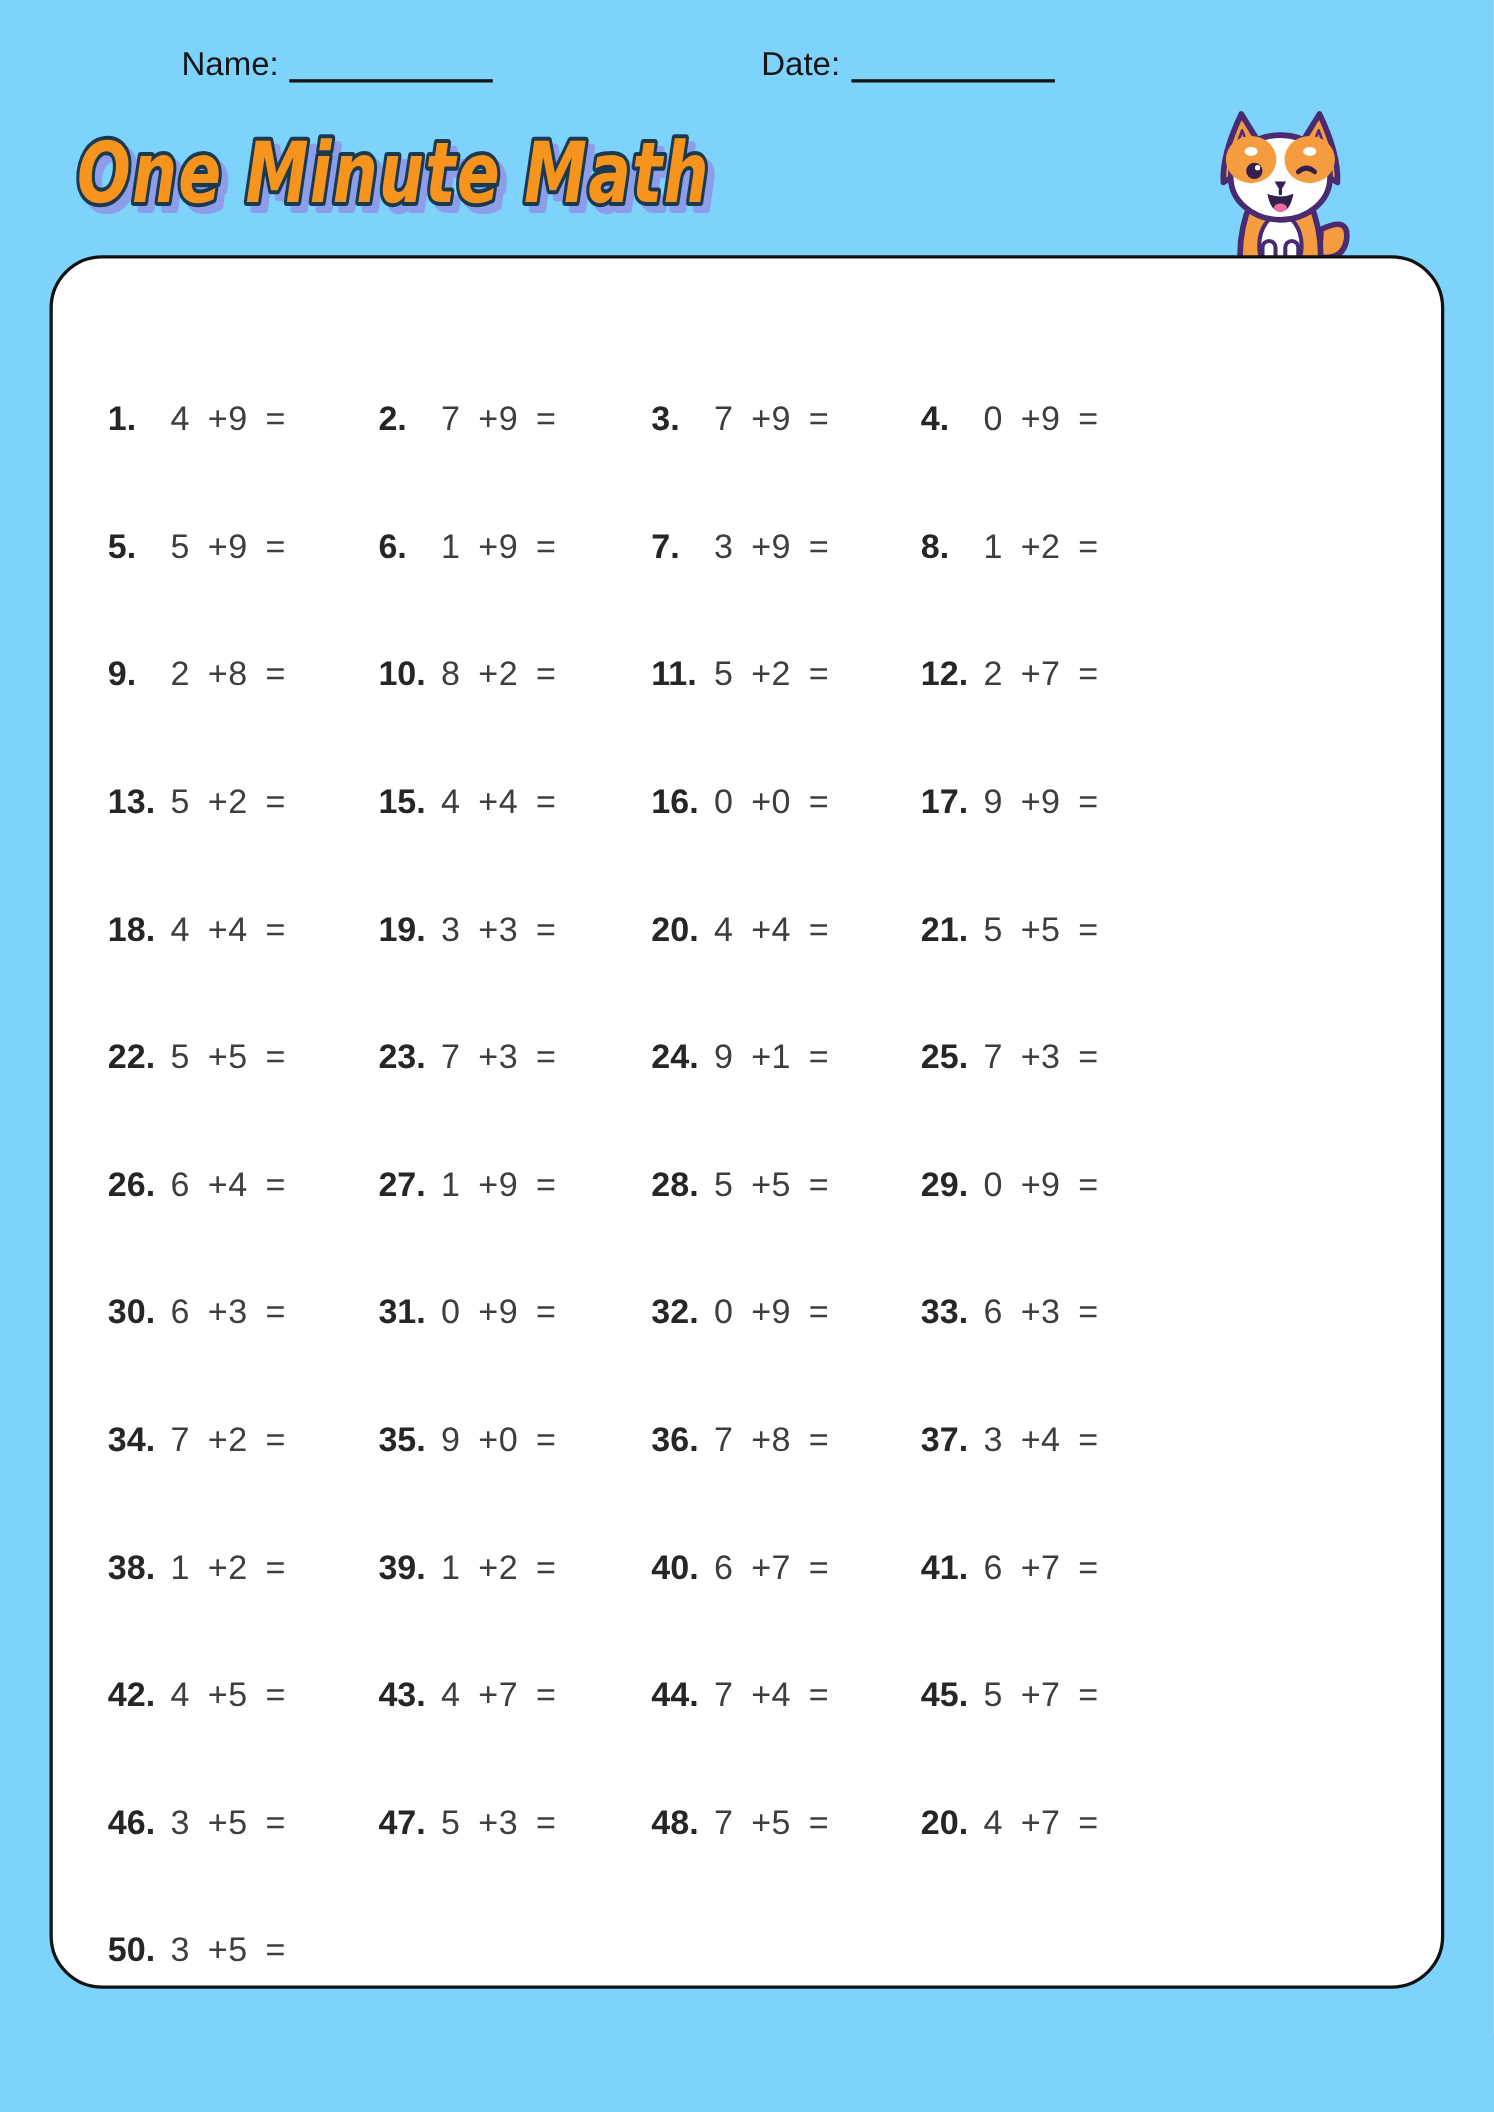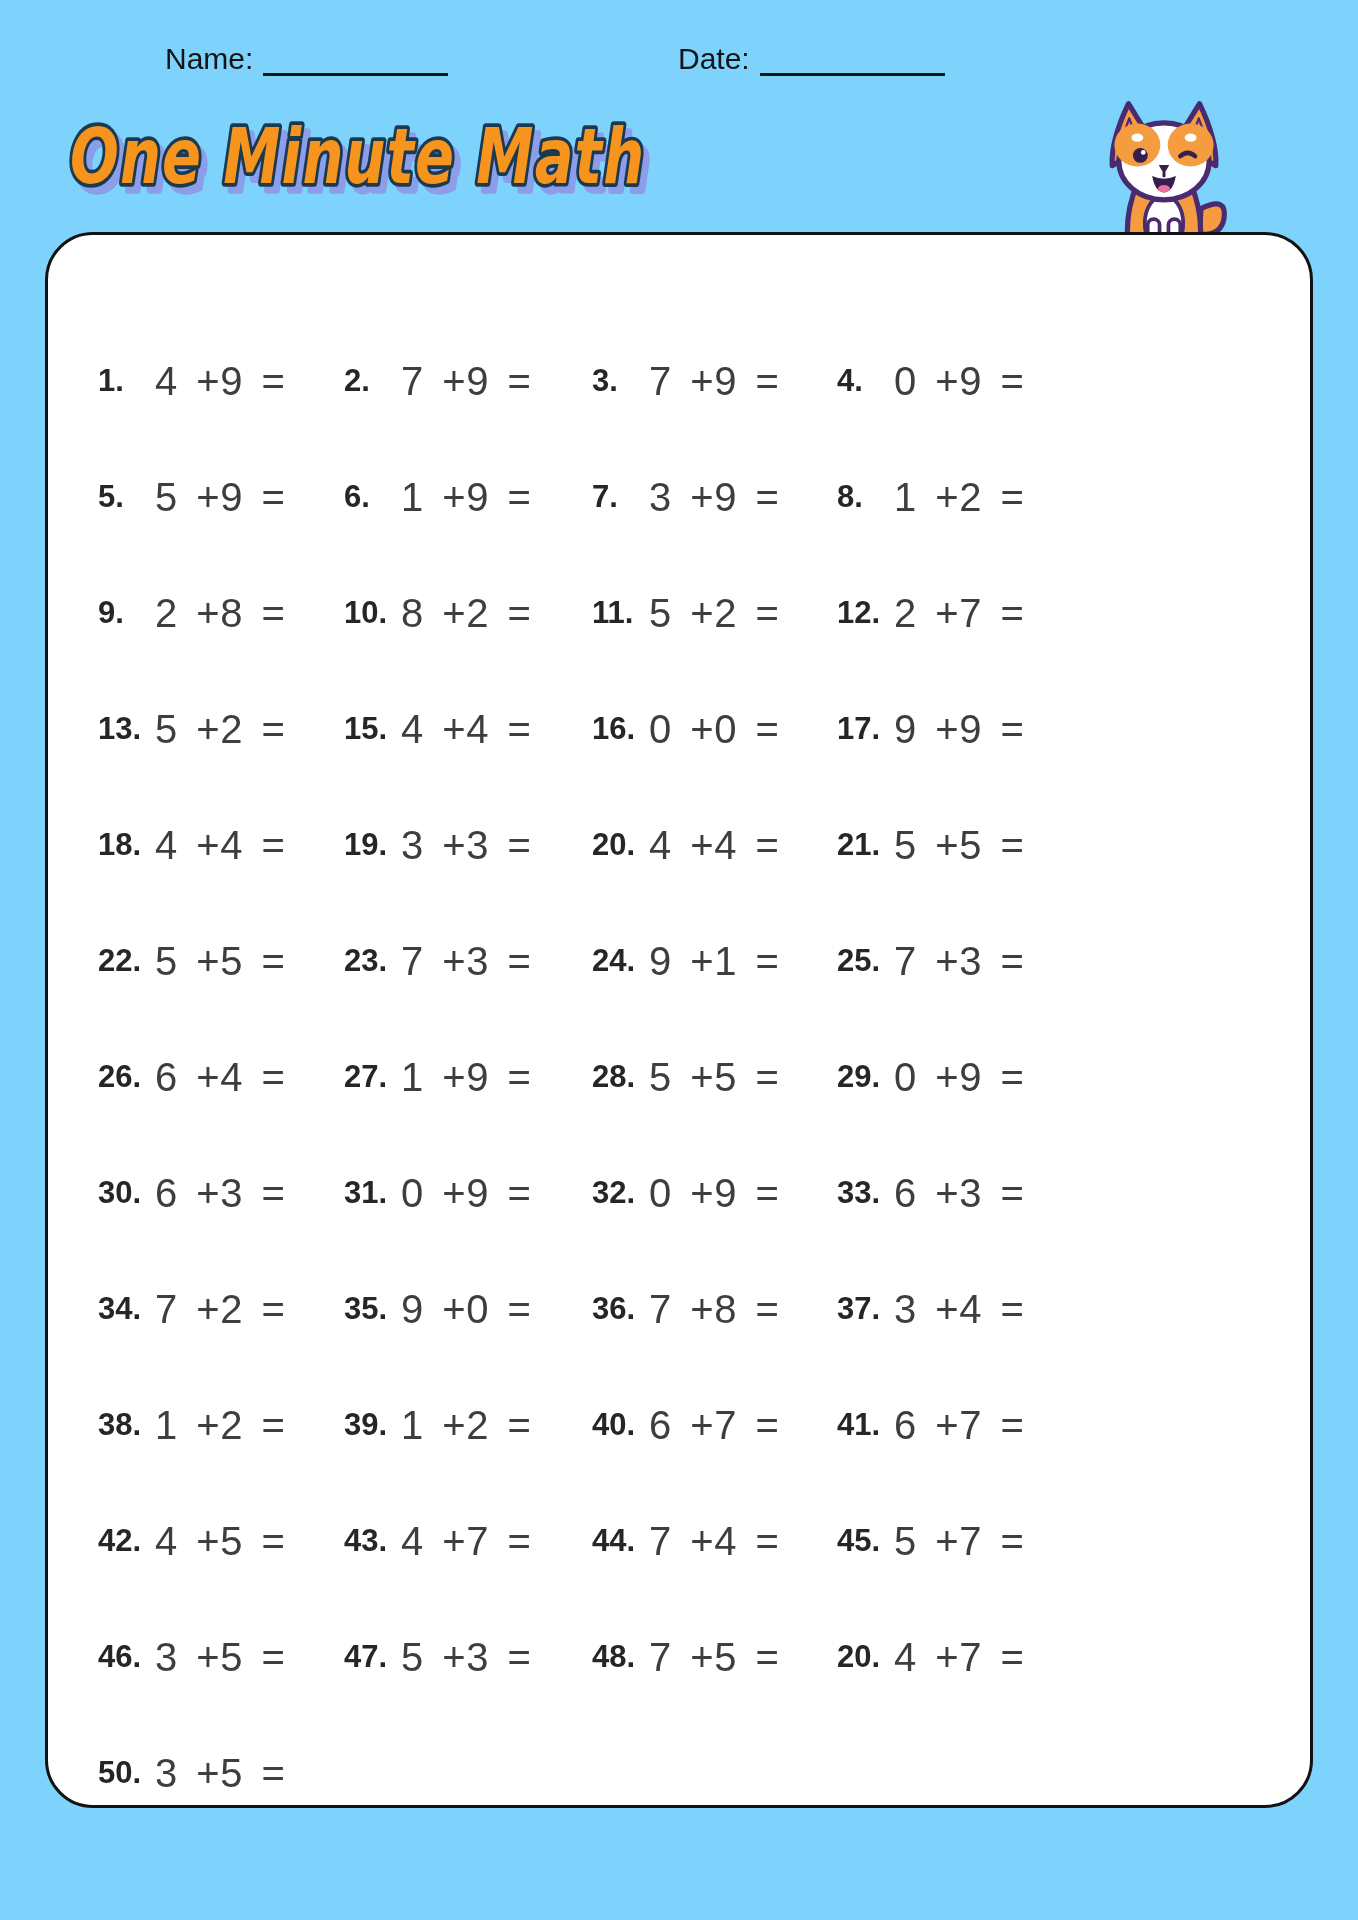--- a/index.html
+++ b/index.html
@@ -2,41 +2,41 @@
 <html><head>
 <meta charset="utf-8">
 <style>
   html,body{margin:0;padding:0;background:#ffffff;}
   .page{position:relative;width:1358px;height:1920px;background:#7dd3fc;overflow:hidden;
         font-family:"Liberation Sans",sans-serif;color:#2d2d2d;padding-left:34px;}
 
   
   .topline{position:absolute;top:42px;left:0;width:100%;height:40px;font-size:30px;color:#151515;}
   .name-group{position:absolute;left:165px;top:0;}
-  .date-group{position:absolute;left:678px;top:0;}
+  .date-group{position:absolute;left:692px;top:0;}
   .blank{display:inline-block;width:185px;border-bottom:3px solid #151515;vertical-align:-7px;margin-left:10px;}
 
   
   .title-wrap{position:absolute;left:70px;top:104px;width:590px;height:110px;font-style:italic;}
   .title-wrap svg{display:block;width:100%;height:100%;overflow:visible;}
   .title-wrap text{font-family:"DejaVu Sans",sans-serif;font-weight:bold;letter-spacing:2px;}
 
   
   .corgi{position:absolute;left:1090px;top:96px;width:148px;height:178px;}
   .corgi svg{width:100%;height:100%;display:block;}
 
   
   .sheet{position:absolute;left:45px;top:232px;width:1268px;height:1576px;
          border:3.5px solid #121212;border-radius:48px;box-sizing:border-box;background:#fff;}
   .grid{position:absolute;left:0;top:0;right:0;bottom:0;display:grid;
         grid-template-columns:246px 248px 245px 1fr;grid-auto-rows:116px;
         padding:88px 10px 0 50px;}
   .cell{display:flex;align-items:center;}
   .no{display:inline-block;width:57px;font-weight:700;font-size:31px;color:#262626;flex:0 0 auto;}
-  .expr{font-size:40px;color:#3e3e3e;word-spacing:7px;letter-spacing:0.5px;white-space:pre;}
+  .expr{font-size:31px;color:#3e3e3e;word-spacing:7px;letter-spacing:0.5px;white-space:pre;}
 </style>
 </head>
 <body>
 
 <div class="page">
 
   <div class="topline">
     <span class="name-group">
       <span>Name:</span><span class="blank"></span>
     </span>

